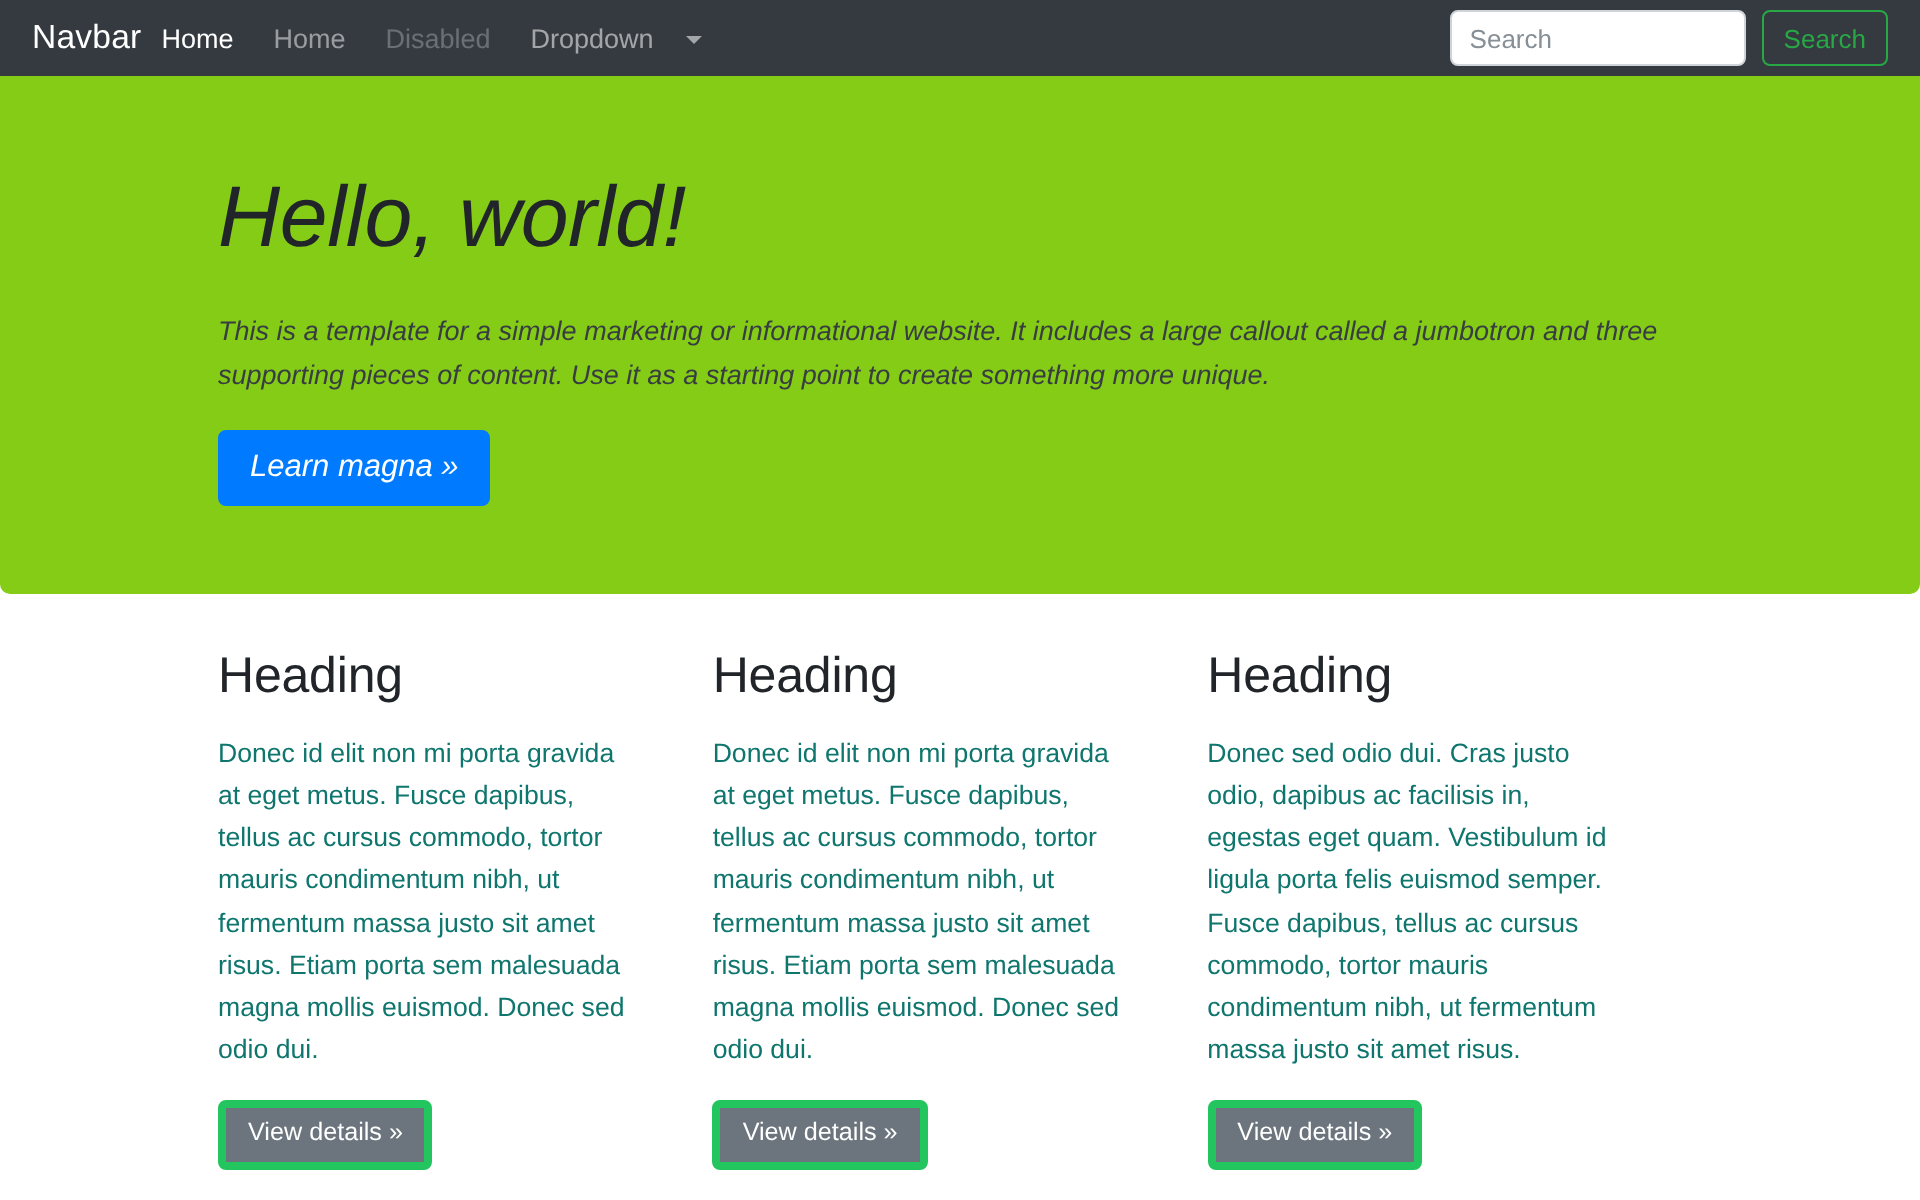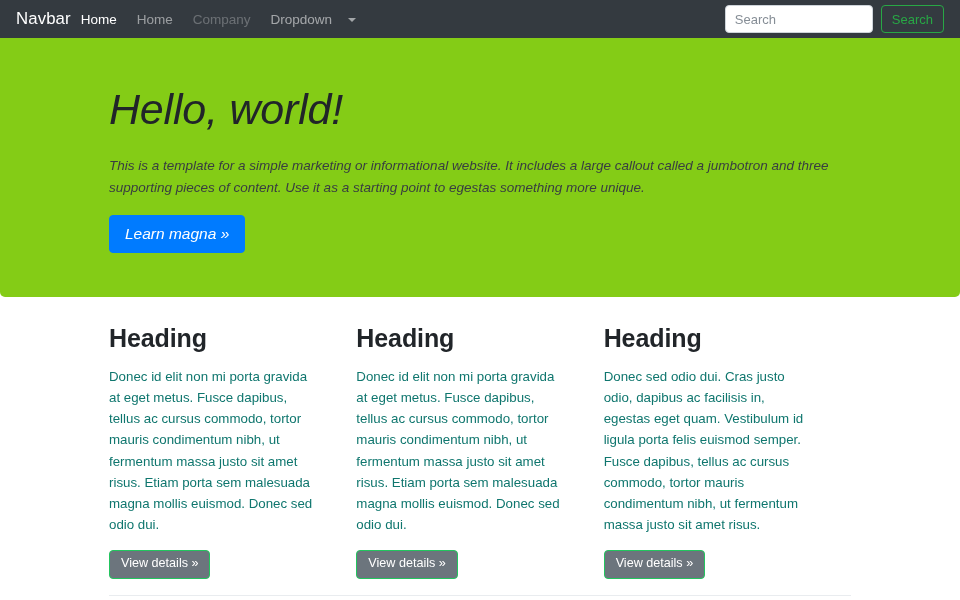--- a/index.html
+++ b/index.html
@@ -143,35 +143,35 @@
     display: flex;
     gap: 0px;
   }
   .col {
     width: 247.33px;
     box-sizing: border-box;
     padding-right: 38px;
   }
   .col h2 {
     font-size: 25px;
-    font-weight: 700;
+    font-weight: 400;
     margin: 0 0 13px 0;
     color: #212529;
     letter-spacing: -0.1px;
   }
   .col p {
     font-size: 13.3px;
     line-height: 1.59;
     color: #0f766e;
     margin: 0 0 15px 0;
   }
   .btn-secondary {
     display: inline-block;
     background: #6c757d;
-    border: 1px solid #22c55e;
+    border: 4px solid #22c55e;
     color: #ffffff;
     font-size: 12.6px;
     padding: 6px 11px 7px 11px;
     border-radius: 4px;
     text-decoration: none;
     font-family: "Liberation Sans", sans-serif;
     cursor: pointer;
     line-height: 1.1;
   }
 
@@ -195,42 +195,42 @@
   <a class="navbar-brand" href="#">Navbar</a>
 
   <ul class="nav-list">
     <li>
       <a class="nav-item active" href="#">Home</a>
     </li>
     <li>
       <a class="nav-item muted" href="#">Home</a>
     </li>
     <li>
-      <span class="nav-item disabled">Company</span>
+      <span class="nav-item disabled">Disabled</span>
     </li>
     <li>
       <span class="nav-item dropdown">
         <span>Dropdown</span>
         <span class="caret"></span>
       </span>
     </li>
   </ul>
 
   <div class="navbar-spacer"></div>
 
   <form class="navbar-form">
     <input class="search-input" type="text" placeholder="Search" style="">
     <button class="btn-search" type="submit">Search</button>
   </form>
 </nav>
 
 <section class="jumbotron">
   <div class="container">
     <h1 class="display-title">Hello, world!</h1>
-    <p class="lead">This is a template for a simple marketing or informational website. It includes a large callout called a jumbotron and three supporting pieces of content. Use it as a starting point to egestas something more unique.</p>
+    <p class="lead">This is a template for a simple marketing or informational website. It includes a large callout called a jumbotron and three supporting pieces of content. Use it as a starting point to create something more unique.</p>
     <a class="btn-primary" href="#">Learn magna »</a>
   </div>
 </section>
 
 <main class="container content-wrap">
   <div class="row">
 
     <div class="col">
       <h2>Heading</h2>
       <p>Donec id elit non mi porta gravida at eget metus. Fusce dapibus, tellus ac cursus commodo, tortor mauris condimentum nibh, ut fermentum massa justo sit amet risus. Etiam porta sem malesuada magna mollis euismod. Donec sed odio dui.</p>

